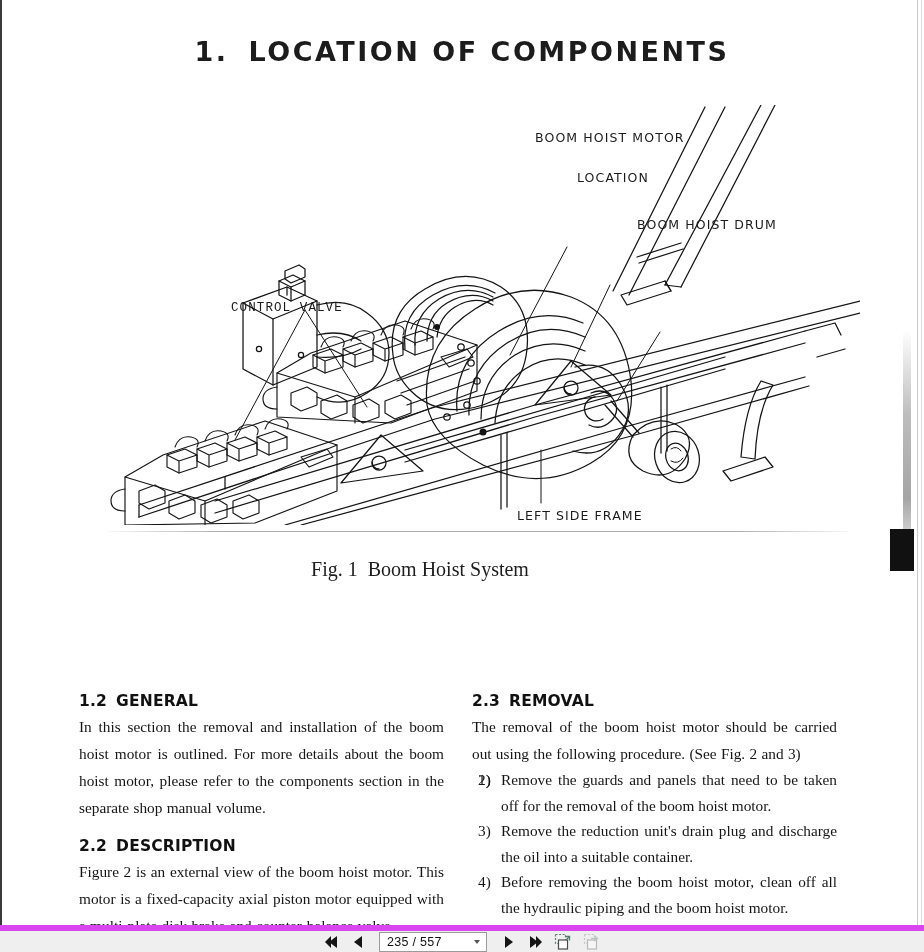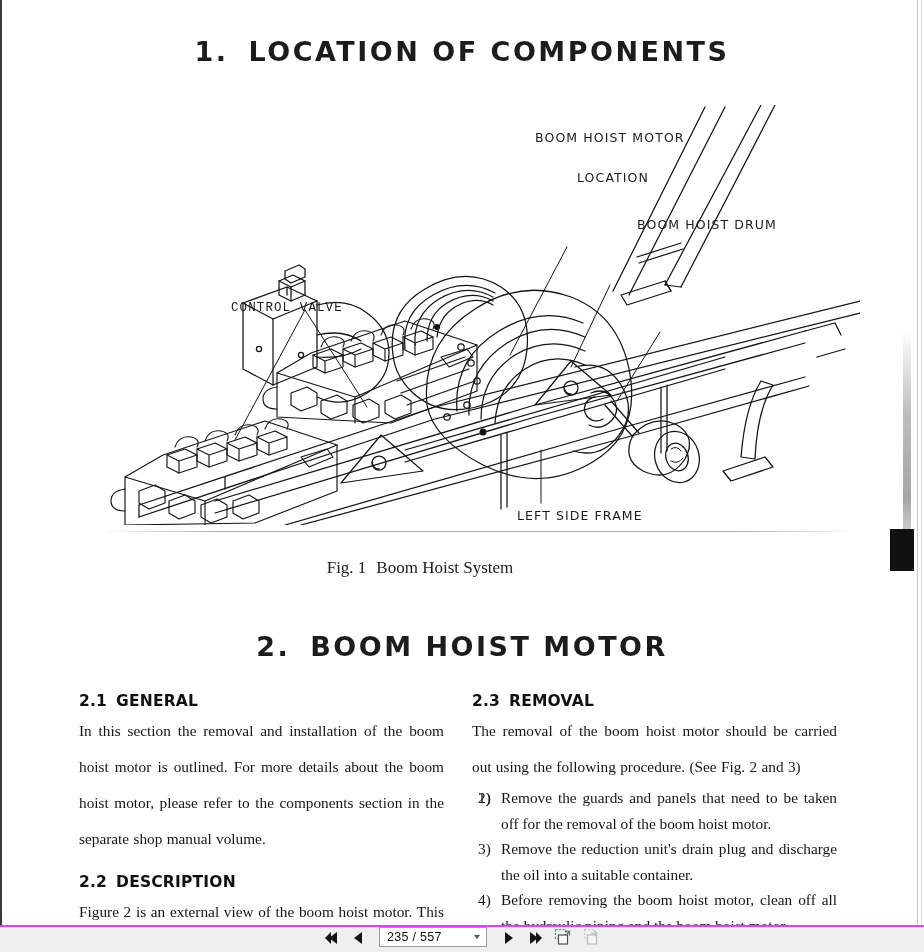--- a/index.html
+++ b/index.html
@@ -102,21 +102,21 @@
     left: 108px; top: 531px;
     width: 740px; height: 1px;
     background: linear-gradient(to right, rgba(180,180,180,0.1), rgba(165,165,165,0.9) 15%, rgba(165,165,165,0.9) 85%, rgba(190,190,190,0.15));
   }
   #fig-caption {
     position: absolute;
     left: 0; top: 558px;
     width: 840px;
     text-align: center;
     font-family: "Liberation Serif", serif;
-    font-size: 17px;
+    font-size: 20px;
     color: #1d1d1d;
   }
   #fig-caption .cap-num { margin-right: 10px; }
 
   
   .col {
     position: absolute;
     top: 692px;
     width: 365px;
   }
@@ -128,21 +128,21 @@
     font-weight: 700;
     font-size: 15.5px;
     color: #111111;
     margin: 0 0 3px 0;
     letter-spacing: 0.2px;
   }
   .sub-h .sh-num { margin-right: 9px; }
   .body-p {
     font-family: "Liberation Serif", serif;
     font-size: 15.3px;
-    line-height: 36px;
+    line-height: 27px;
     color: #151515;
     text-align: justify;
     text-align-last: left;
     margin: 0 0 16px 0;
     word-spacing: 0.5px;
   }
   .body-p.last { margin-bottom: 0; }
 
   ol.steps {
     margin: 0;
@@ -166,23 +166,23 @@
     font-family: "Liberation Serif", serif;
     font-size: 15.3px;
   }
 
   
   #toolbar {
     position: absolute;
     left: 0; top: 925px;
     width: 924px; height: 27px;
     background: #efefef;
-    border-top: 2px solid #d946ef;
+    border-top: 6px solid #d946ef;
     display: flex;
-    align-items: flex-start;
+    align-items: center;
     justify-content: center;
     gap: 9px;
   }
   .tb-btn {
     width: 18px; height: 21px;
     display: flex; align-items: center; justify-content: center;
     cursor: pointer;
     background: transparent;
     border: none;
     padding: 0;
@@ -418,27 +418,24 @@
       <div class="fig-label" id="lbl-cv" style="left:126px; top:196px;">CONTROL VALVE</div>
       <div class="fig-label" id="lbl-lsf" style="left:412px; top:403px;">LEFT SIDE FRAME</div>
     </div>
 
     <div class="fig-rule"></div>
 
     <div id="fig-caption">
       <span class="cap-num">Fig. 1</span><span>Boom Hoist System</span>
     </div>
 
-    <div class="doc-h1" id="title-2">
-      <span class="num">2.</span><span>BOOM HOIST MOTOR</span>
-    </div>
 
     <div class="col" id="col-left">
       <h3 class="sub-h">
-        <span class="sh-num">2.1</span><span>GENERAL</span>
+        <span class="sh-num">1.2</span><span>GENERAL</span>
       </h3>
       <p class="body-p">In this section the removal and installation of the boom hoist motor is outlined.  For more details about the boom hoist motor, please refer to the components section in the separate shop manual volume.</p>
 
       <h3 class="sub-h">
         <span class="sh-num">2.2</span><span>DESCRIPTION</span>
       </h3>
       <p class="body-p last">Figure 2 is an external view of the boom hoist motor. This motor is a fixed-capacity axial piston motor equipped with a multi-plate disk brake and counter-balance valve.</p>
     </div>
 
     <div class="col" id="col-right">

